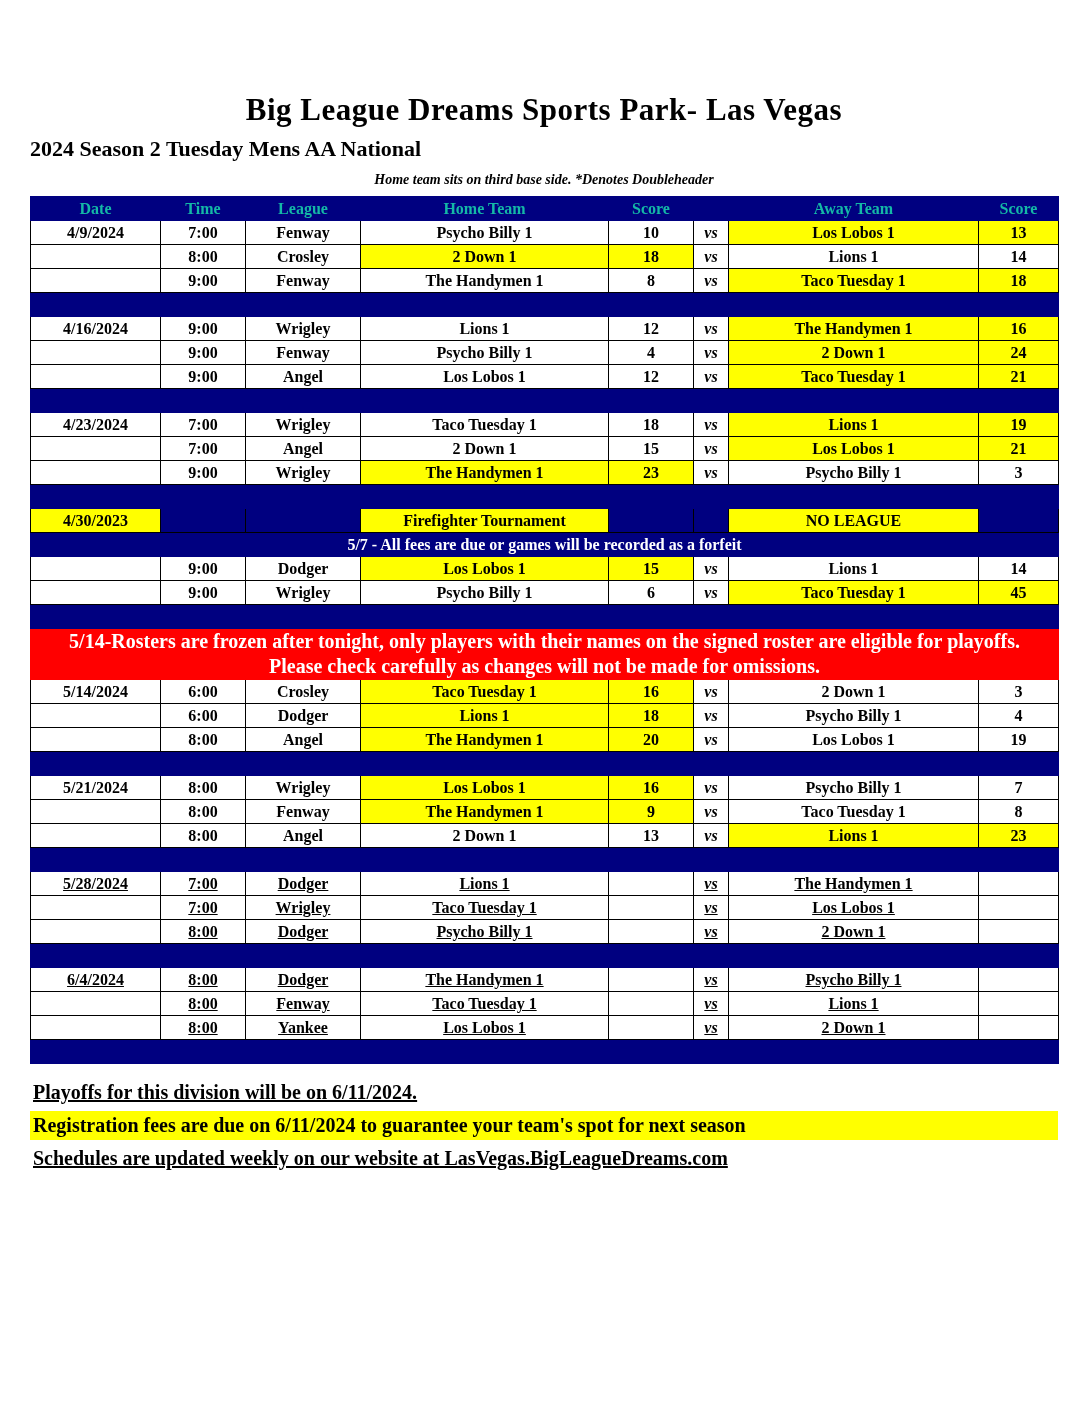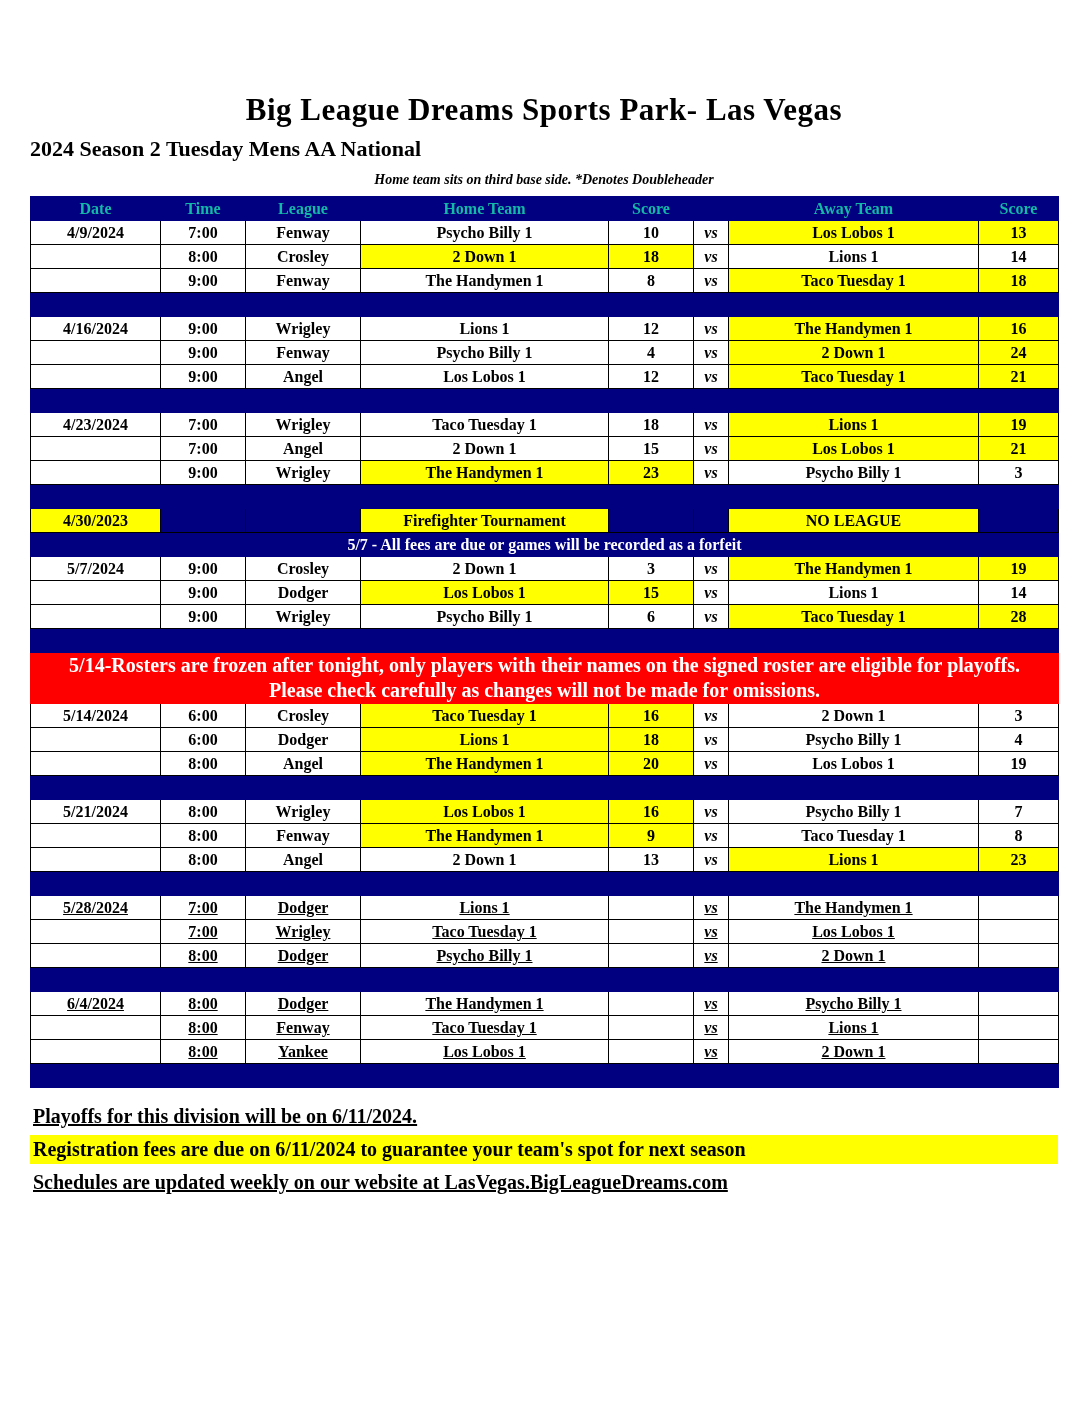--- a/index.html
+++ b/index.html
@@ -179,48 +179,38 @@
           <td class="c-vs navy"></td>
           <td class="c-away win">NO LEAGUE</td>
           <td class="c-score navy"></td>
         </tr>
         <tr class="banner-row navy">
           <td colspan="8">
             <div>5/7 - All fees are due or games will be recorded as a forfeit</div>
           </td>
         </tr>
         <tr class="game-row">
-          <td class="c-date">5/7/2024</td>
-          <td class="c-time">9:00</td>
-          <td class="c-replica">Crosley</td>
-          <td class="c-home">2 Down 1</td>
-          <td class="c-score">3</td>
-          <td class="c-vs">vs</td>
-          <td class="c-away win">The Handymen 1</td>
-          <td class="c-score win">19</td>
-        </tr>
-        <tr class="game-row">
           <td class="c-date"></td>
           <td class="c-time">9:00</td>
           <td class="c-replica">Dodger</td>
           <td class="c-home win">Los Lobos 1</td>
           <td class="c-score win">15</td>
           <td class="c-vs">vs</td>
           <td class="c-away">Lions 1</td>
           <td class="c-score">14</td>
         </tr>
         <tr class="game-row">
           <td class="c-date"></td>
           <td class="c-time">9:00</td>
           <td class="c-replica">Wrigley</td>
           <td class="c-home">Psycho Billy 1</td>
           <td class="c-score">6</td>
           <td class="c-vs">vs</td>
           <td class="c-away win">Taco Tuesday 1</td>
-          <td class="c-score win">28</td>
+          <td class="c-score win">45</td>
         </tr>
         <tr class="sep-row">
           <td colspan="8"></td>
         </tr>
         <tr class="banner-row red">
           <td colspan="8">
             <div>5/14-Rosters are frozen after tonight, only players with their names on the signed roster are eligible for playoffs.</div>
             <div>Please check carefully as changes will not be made for omissions.</div>
           </td>
         </tr>

